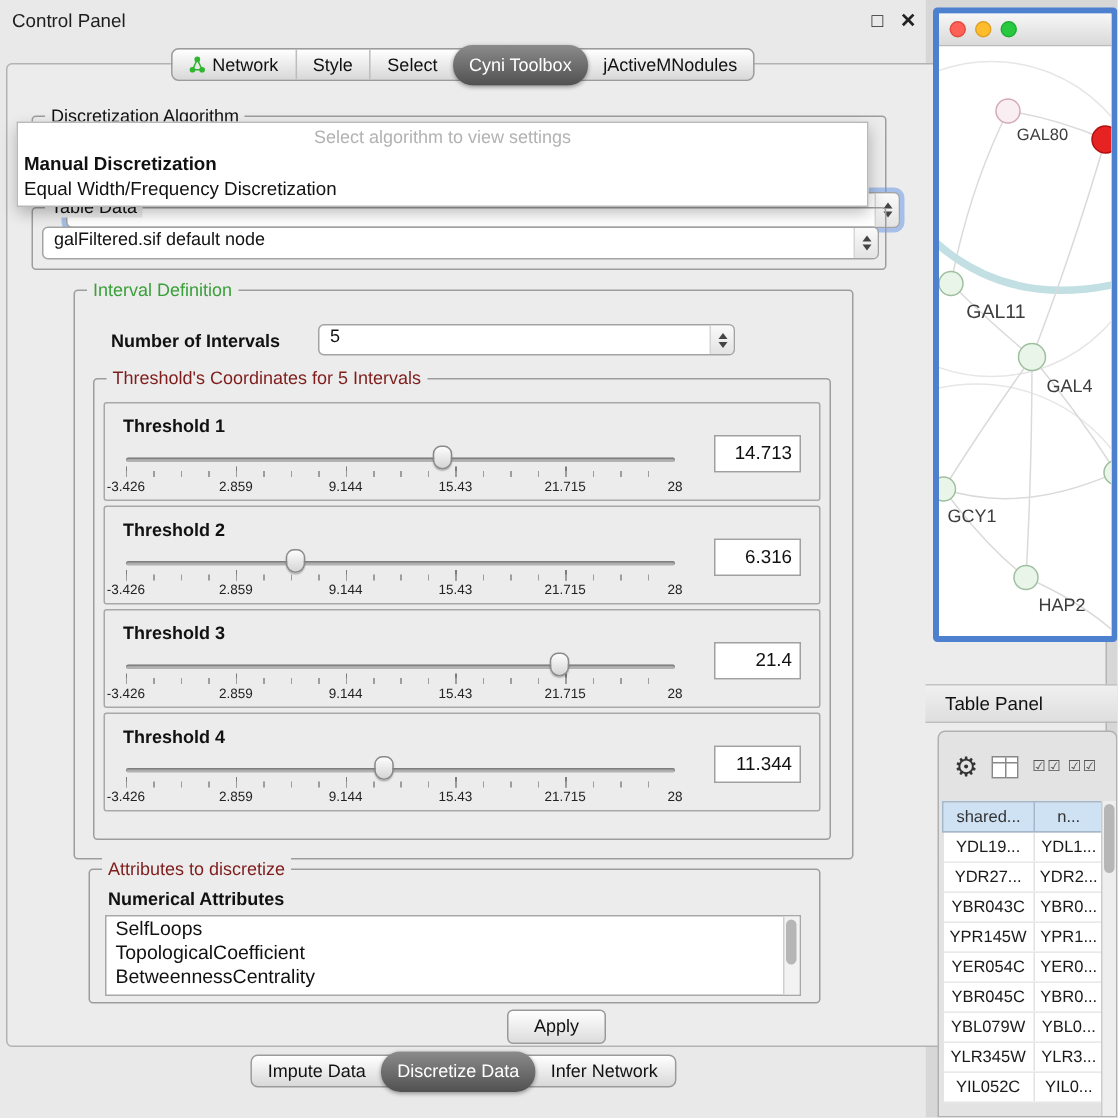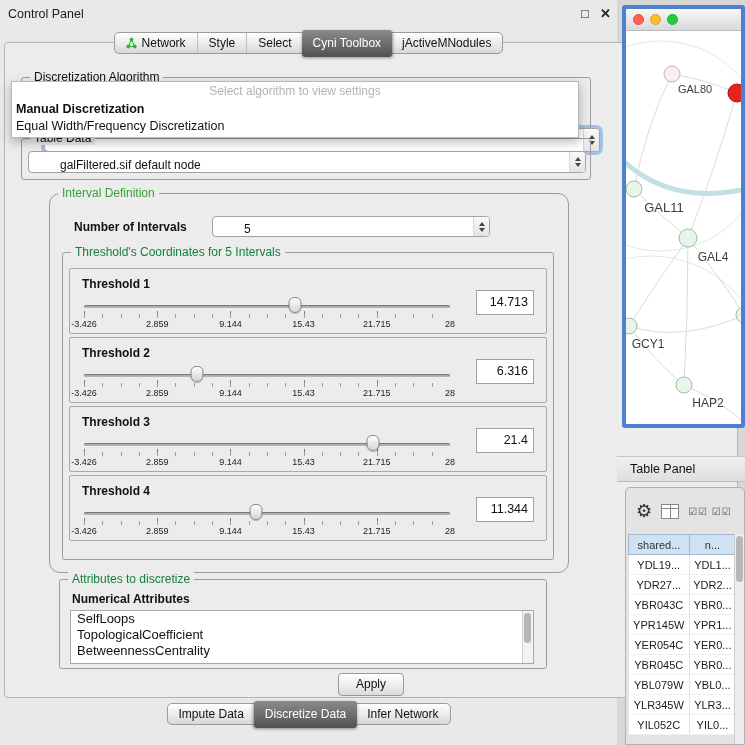--- a/index.html
+++ b/index.html
@@ -14,49 +14,49 @@
   .cp-title { position: absolute; left: 8px; top: 7px; font-size: 12.5px; color: #1d1d1d; }
   .win-btn { position: absolute; top: 6px; font-size: 13px; color: #222; }
   .win-btn.float { left: 581px; }
   .win-btn.close { left: 600px; font-weight: bold; }
 
   .seg-bar { position: absolute; display: flex; align-items: center; background: linear-gradient(#ffffff, #d8d8d8); border: 1px solid #9b9b9b; border-radius: 5px; height: 22px; z-index: 5; }
   #top-tabbar { top: 32px; left: 50%; transform: translateX(-50%); }
   #bottom-tabbar { top: 703px; left: 50%; transform: translateX(-50%); }
   .tab { display: flex; align-items: center; gap: 5px; padding: 0 11px; height: 100%; font-size: 12px; color: #111; border-left: 1px solid #bdbdbd; white-space: nowrap; cursor: default; }
   .tab:first-child { border-left: none; text-align: right; }
-  .tab.selected { background: linear-gradient(#8b8b8b, #515151); color: #fff; border-radius: 3px; height: 27px; margin: -2px -1px; z-index: 2; box-shadow: 0 1px 3px rgba(0,0,0,.4); border-left: none; }
+  .tab.selected { background: linear-gradient(#8b8b8b, #515151); color: #fff; border-radius: 13px; height: 27px; margin: -2px -1px; z-index: 2; box-shadow: 0 1px 3px rgba(0,0,0,.4); border-left: none; }
   .tab.selected + .tab { border-left: none; }
   .tab-icon { display: inline-flex; align-items: center; }
 
   .main-panel { position: absolute; left: 4px; top: 42px; width: 734px; height: 656px; background: #ececec; border: 1px solid #b3b3b3; border-radius: 4px; }
 
   .group { position: absolute; border: 1px solid #9d9d9d; border-radius: 3px; }
   .group > .legend { position: absolute; top: -8px; left: 8px; background: #ececec; padding: 0 4px; font-size: 12px; white-space: nowrap; }
   .legend.green { color: #3aa03a; }
-  .legend.blue { color: #15803d; }
-
-  .combo { position: absolute; background: #fff; border: 1px solid #a3a3a3; border-radius: 4px; display: flex; align-items: flex-end; overflow: hidden; padding-left: 24px; }
+  .legend.blue { color: #7f1d1d; }
+
+  .combo { position: absolute; background: #fff; border: 1px solid #a3a3a3; border-radius: 4px; display: flex; align-items: flex-start; overflow: hidden; }
   .combo .val { flex: 1; padding-left: 7px; font-size: 12px; white-space: nowrap; overflow: hidden; }
   .stepper { width: 16px; height: 100%; display: flex; flex-direction: column; align-items: center; justify-content: center; gap: 2px; border-left: 1px solid #d6d6d6; background: linear-gradient(#fafafa, #e3e3e3); }
   .arr-up { width: 0; height: 0; border-left: 3.5px solid transparent; border-right: 3.5px solid transparent; border-bottom: 4.5px solid #444; }
   .arr-down { width: 0; height: 0; border-left: 3.5px solid transparent; border-right: 3.5px solid transparent; border-top: 4.5px solid #444; }
 
   #algo-group { left: 16px; top: 34px; width: 570px; height: 58px; }
   #algo-combo { left: 22px; top: 50px; width: 556px; height: 24px; box-shadow: 0 0 0 3px rgba(110,155,230,.55); }
 
   #popup { position: absolute; left: 6px; top: 38px; width: 568px; height: 57px; background: #fff; border: 1px solid #b8b8b8; box-shadow: 0 4px 10px rgba(0,0,0,.28); z-index: 30; }
   #popup .placeholder { height: 19px; line-height: 19px; text-align: center; color: #b2b2b2; font-size: 12px; }
   .popup-item { height: 17px; line-height: 17px; padding-left: 4px; font-size: 12.5px; color: #111; }
   .popup-item:first-child { font-weight: bold; }
 
   #tabledata-group { left: 16px; top: 95px; width: 570px; height: 42px; }
   #tabledata-combo { left: 6px; top: 12px; width: 558px; height: 22px; }
 
-  #interval-group { left: 44px; top: 150px; width: 520px; height: 380px; border-radius: 11px; }
+  #interval-group { left: 44px; top: 150px; width: 520px; height: 380px; }
   #numint-label { position: absolute; left: 24px; top: 26px; font-weight: bold; }
   #numint-combo { left: 162px; top: 22px; width: 278px; height: 21px; }
   #thresholds-group { left: 12px; top: 58px; width: 492px; height: 308px; }
   #threshold-list { position: absolute; left: 0; top: 12px; right: 0; }
 
   .threshold-box { position: relative; height: 66px; margin: 3px 6px; border: 1px solid #a8a8a8; border-radius: 2px; }
   .th-label { position: absolute; left: 12px; top: 8px; font-weight: bold; font-size: 12px; }
   .slider-area { position: absolute; left: 14px; top: 26px; width: 366px; height: 38px; }
   .slider-track { position: absolute; left: 0; right: 0; top: 10px; height: 3px; background: #b4b4b4; border-radius: 2px; box-shadow: inset 0 1px 1px rgba(0,0,0,.35); }
   .slider-thumb { position: absolute; top: 2px; width: 13px; height: 16px; background: linear-gradient(#fdfdfd, #d5d5d5); border: 1px solid #8a8a8a; border-radius: 6px 6px 7px 7px; transform: translateX(-50%); box-shadow: 0 1px 1px rgba(0,0,0,.25); }

